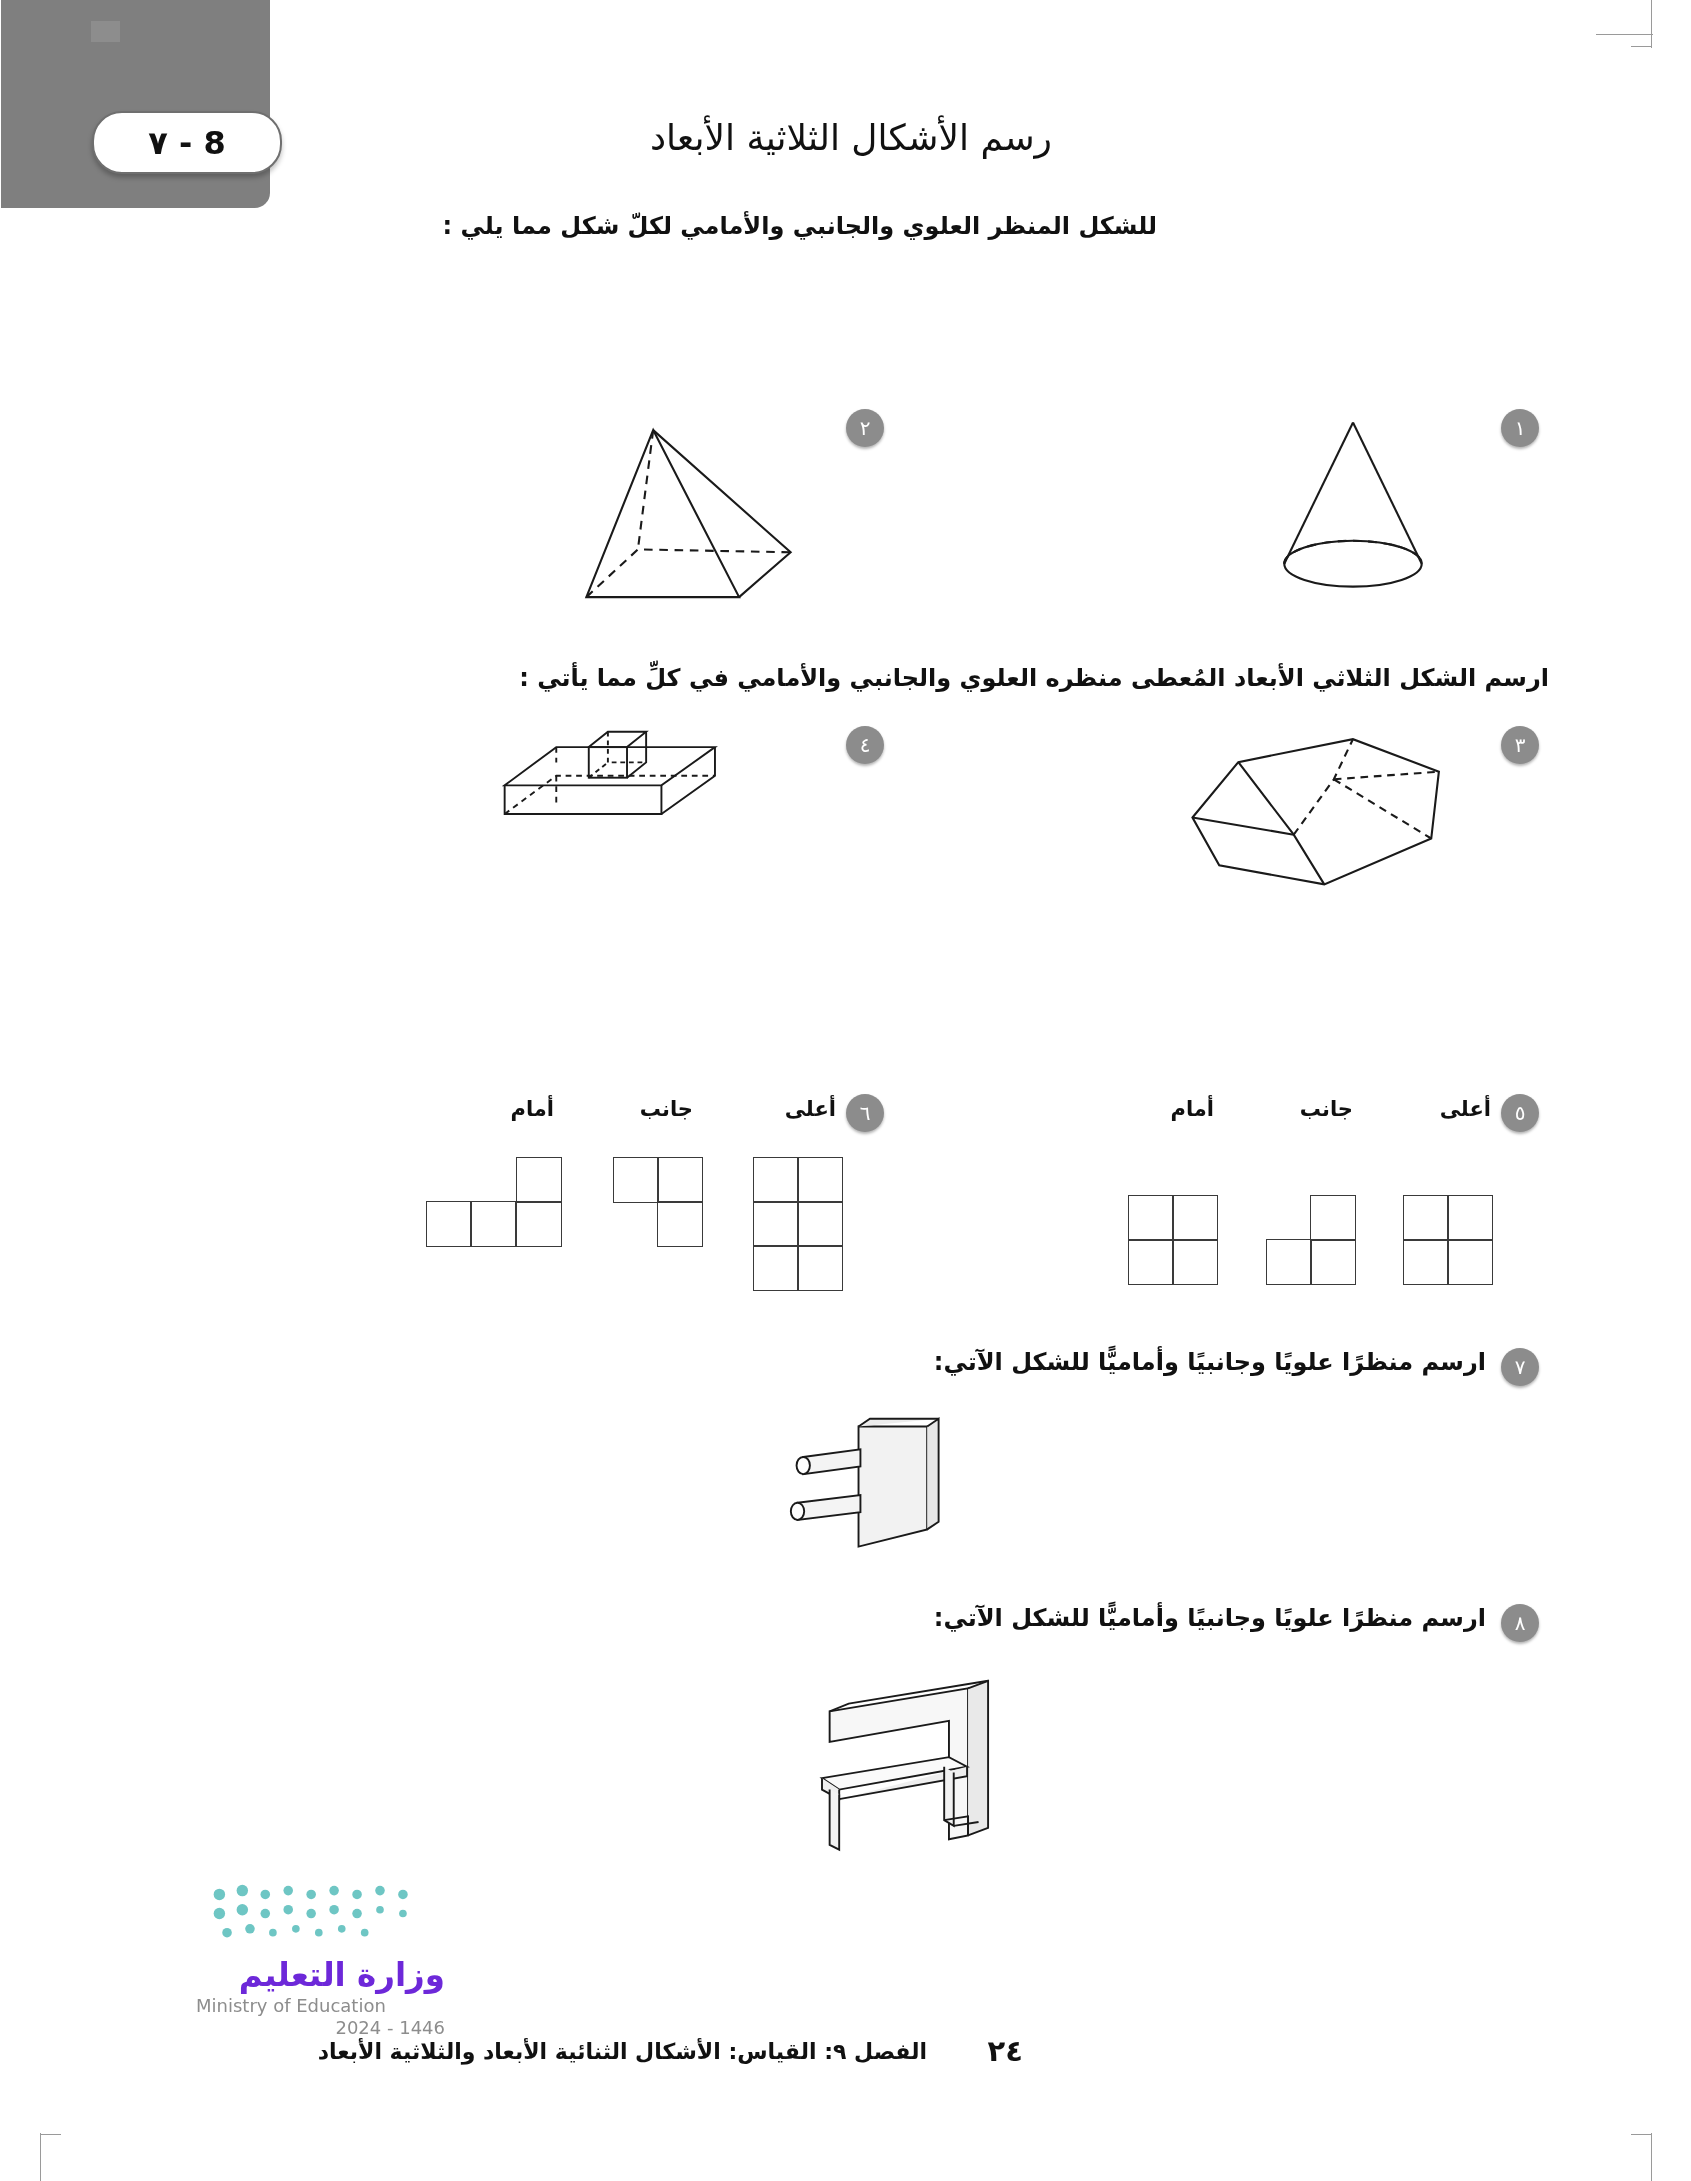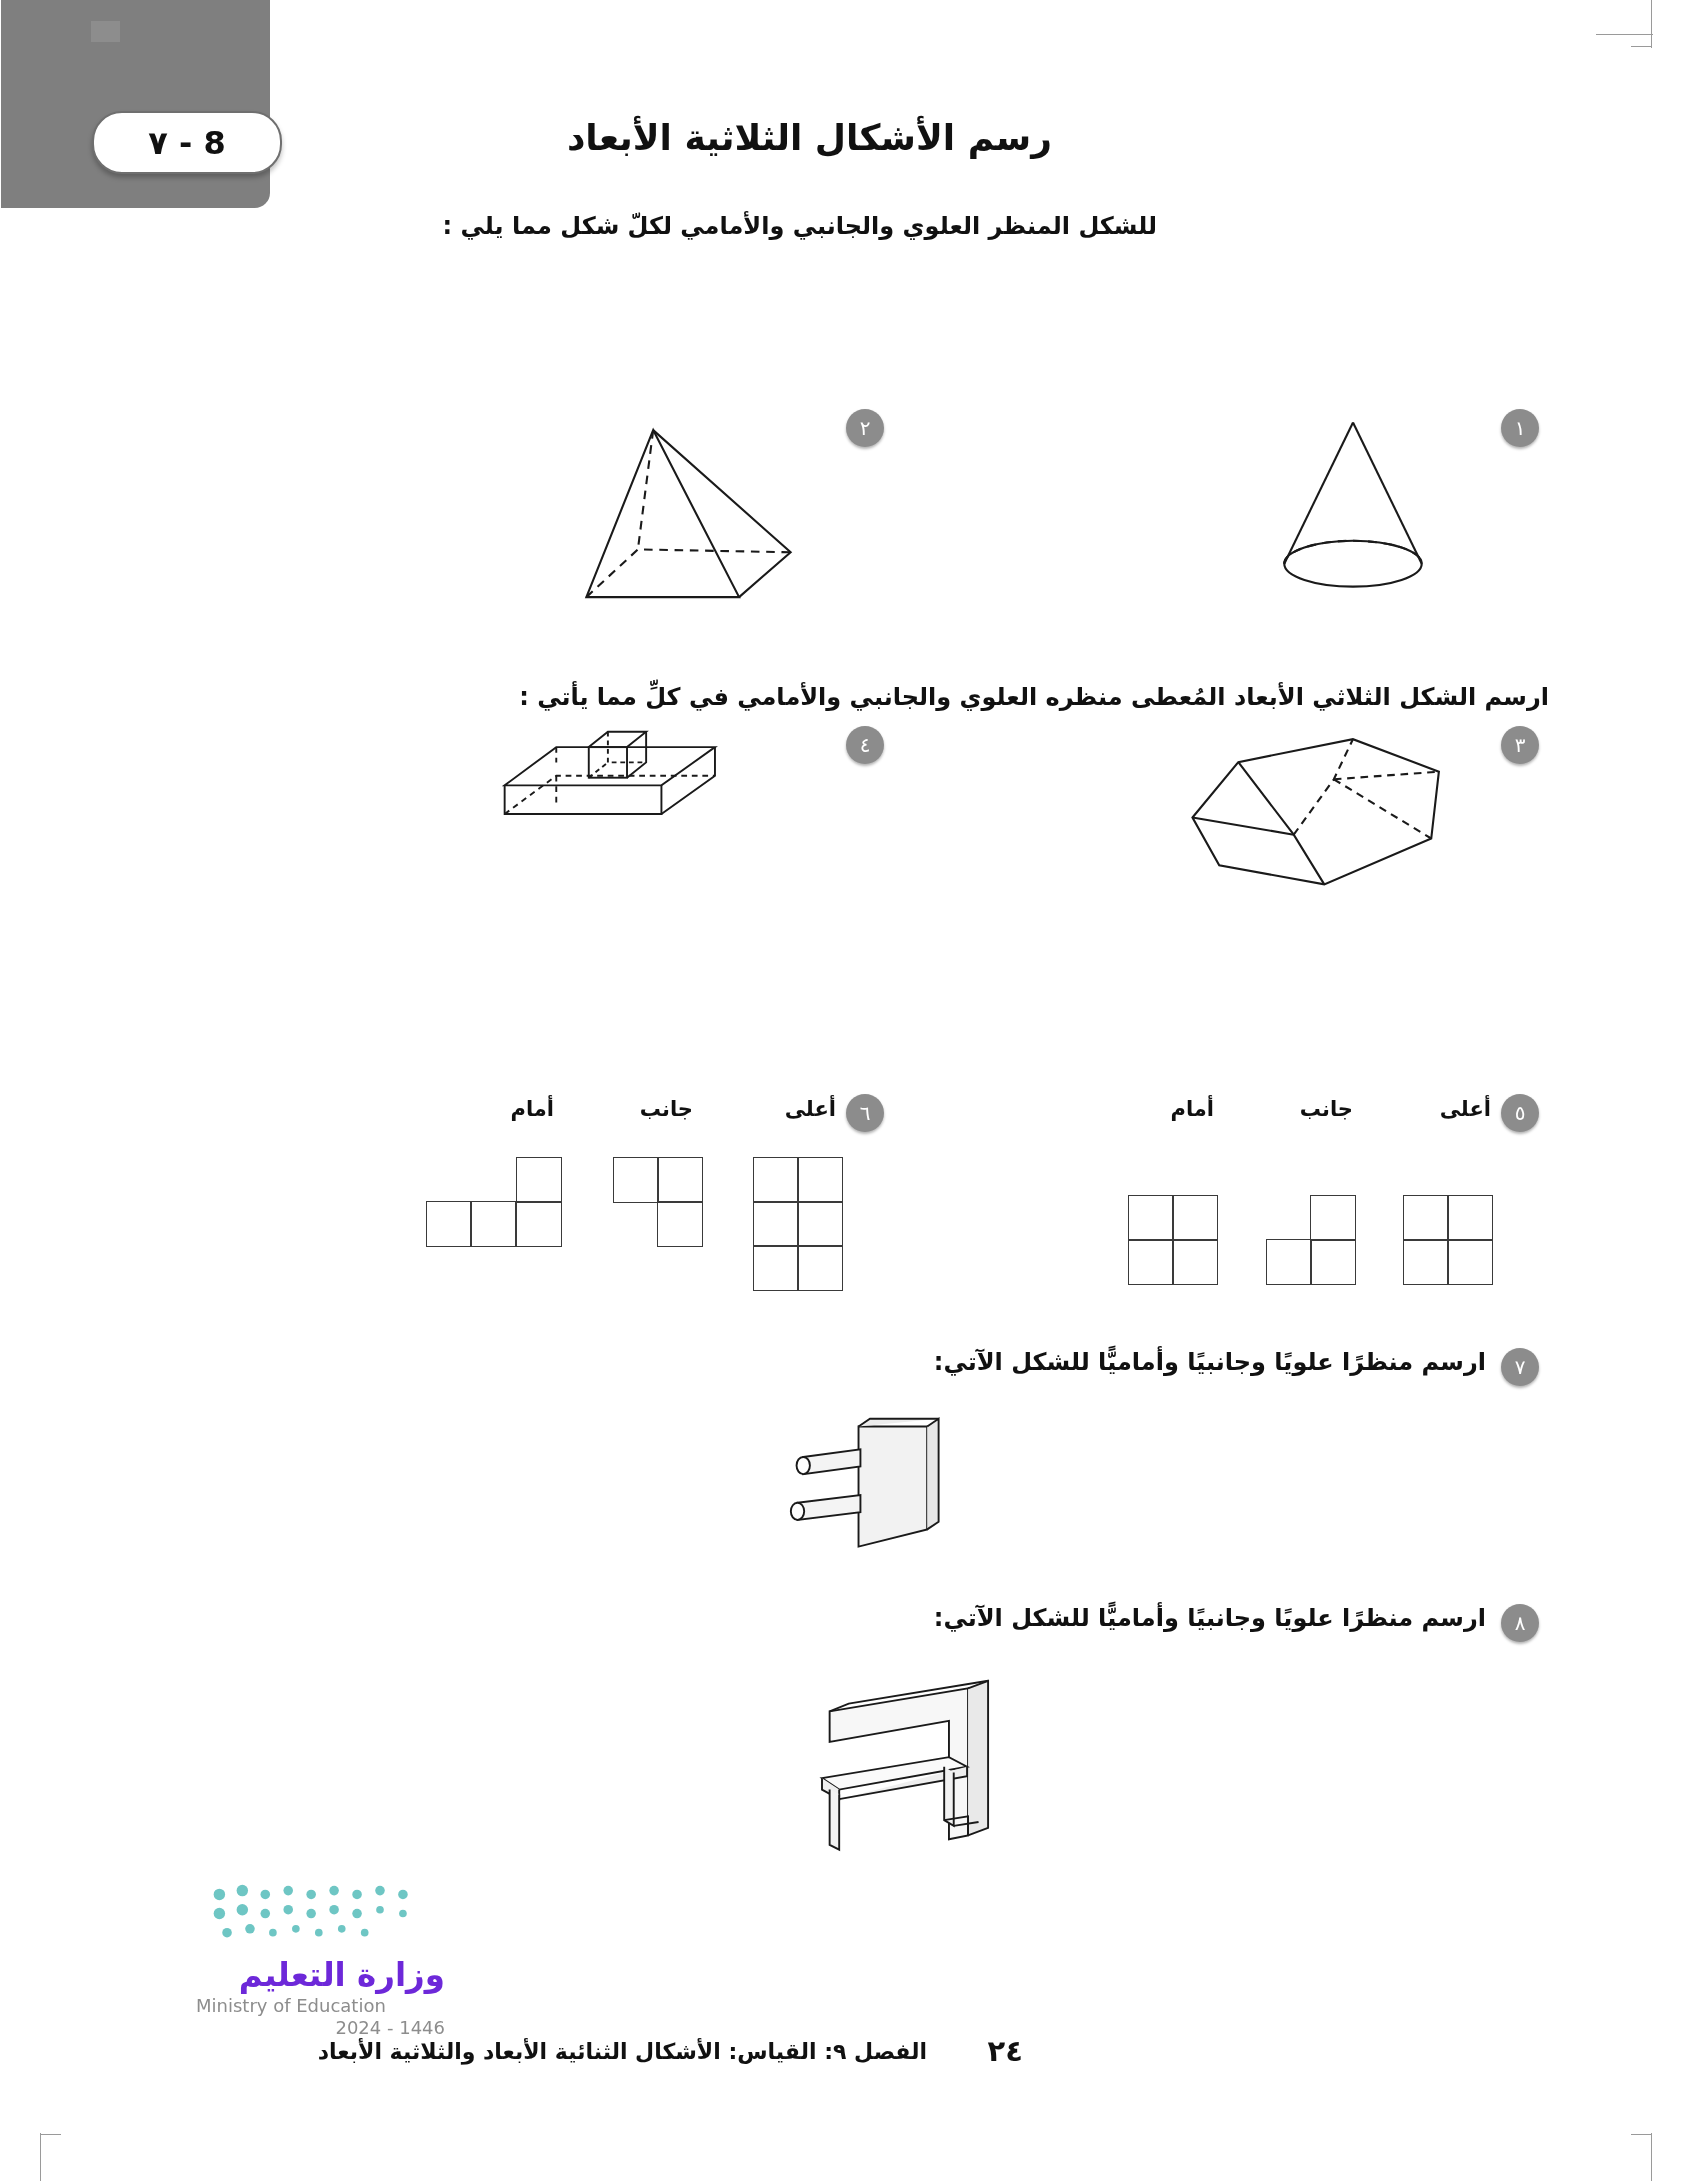--- a/index.html
+++ b/index.html
@@ -69,35 +69,35 @@
     color: #111;
     letter-spacing: 1px;
     box-shadow: 0 3.8px 5.7px rgba(0,0,0,0.25);
   }
 
   .lesson-title {
     position: absolute;
     top: 117px;
     right: 640px;
     font-size: 36px;
-    font-weight: bold;
+    font-weight: normal;
     color: #111;
     white-space: nowrap;
   }
 
   
   .instruction {
     position: absolute;
     font-size: 24px;
     font-weight: bold;
     color: #111;
     white-space: nowrap;
   }
   #instr-1 { top: 212px; right: 535px; }
-  #instr-2 { top: 683px; right: 143px; }
+  #instr-2 { top: 664px; right: 143px; }
 
   
   .qnum {
     position: absolute;
     width: 38px;
     height: 38px;
     border-radius: 50%;
     background: #8c8c8c;
     color: #ffffff;
     font-size: 20px;

